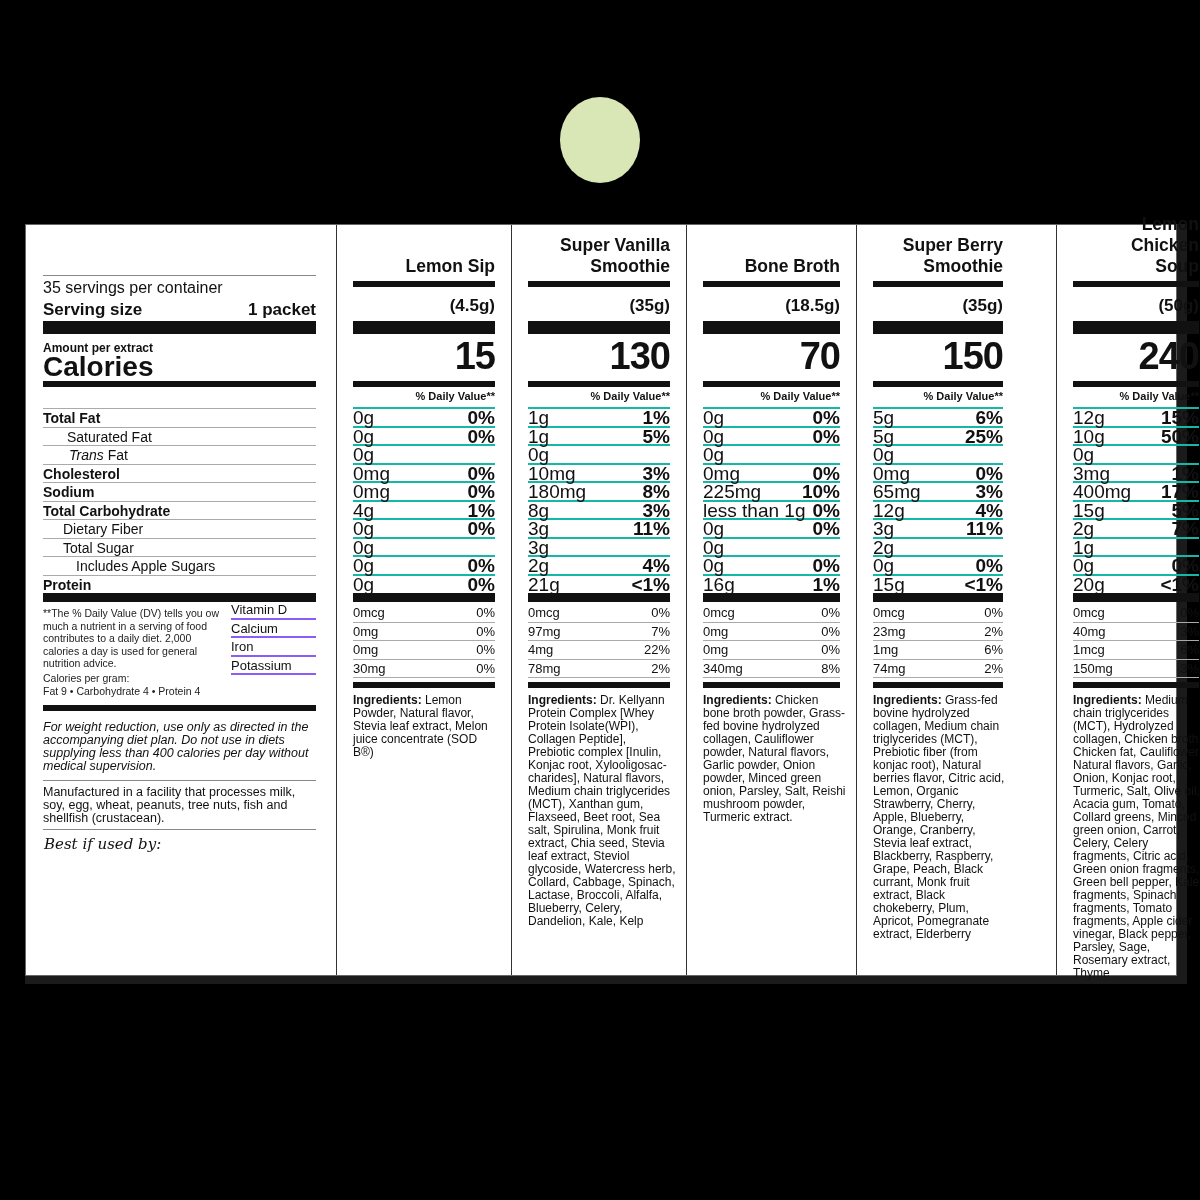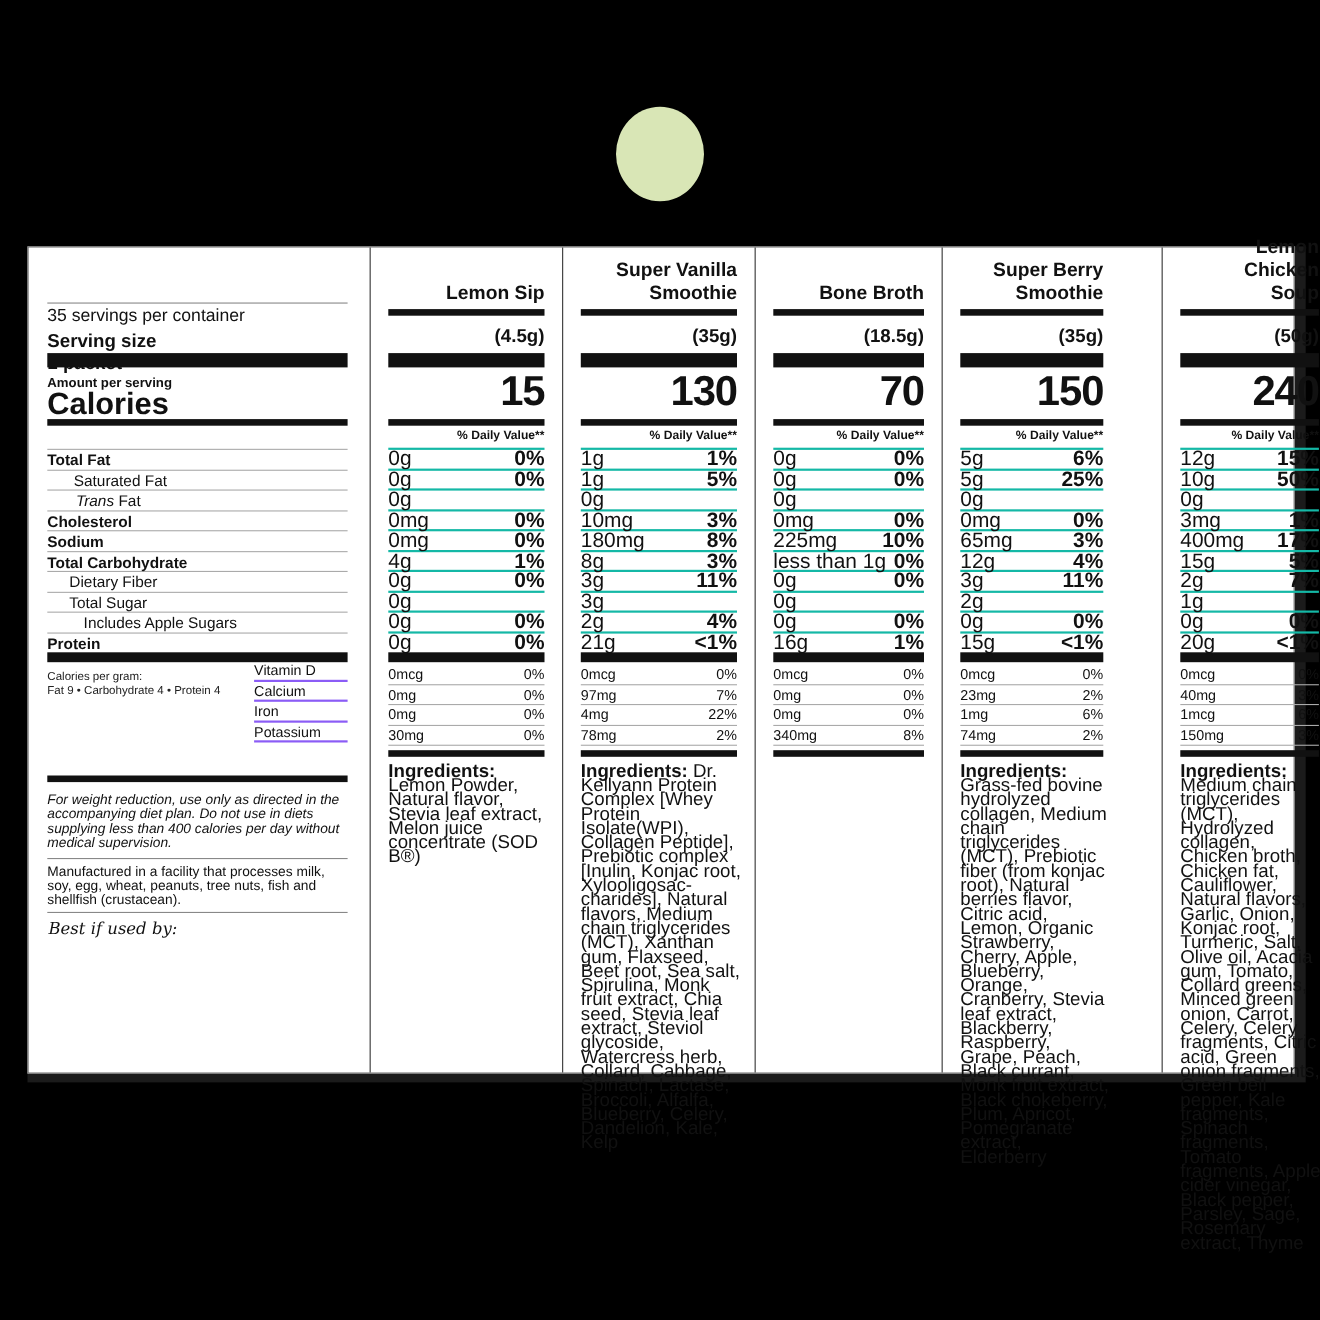--- a/index.html
+++ b/index.html
@@ -15,21 +15,21 @@
   .c1 { left:310px; width:175px; }
   .c2 { left:485px; width:175px;padding-left:20px; }
   .c3 { left:660px; width:170px; }
   .c4 { left:830px; width:163px; }
   .c5 { left:1030px; width:159px; }
 
   
   .nf-title { position:absolute; left:17px; top:10px; font-size:33px; font-weight:bold; letter-spacing:-0.5px; }
   .rule-thin { position:absolute; left:17px; width:273px; height:1px; background:#888; }
   .servings { position:absolute; left:17px; top:54px; font-size:16px; }
-  .ssize { position:absolute; left:17px; top:75px; width:273px; font-size:17px; font-weight:bold; display:flex; justify-content:space-between;flex-direction:column; }
+  .ssize { position:absolute; left:17px; top:75px; width:273px; font-size:17px; font-weight:bold; display:flex; justify-content:space-between; }
   .bar { position:absolute; background:#111; }
   .amt { position:absolute; left:17px; top:116px; font-size:12px; font-weight:bold; }
   .cal-lbl { position:absolute; left:17px; top:126px; font-size:28px; font-weight:bold; }
   .nut-list { position:absolute; left:17px; top:183px; width:273px; }
   .nut-row { height:18.5px; line-height:18.5px; font-size:14px; border-top:1px solid #aaa; box-sizing:border-box; white-space:nowrap; }
   .nut-row.b { font-weight:bold; }
   .dv-note { position:absolute; left:17px; top:382px; width:185px; font-size:10.5px; line-height:12.6px; color:#222; }
   .vit-list { position:absolute; left:205px; top:376px; width:85px; }
   .vit-row { height:18.5px; line-height:18.5px; font-size:13px; border-bottom:2px solid #8b5cf6; box-sizing:border-box; }
   .weight { position:absolute; left:17px; top:496px; width:275px; font-size:12.5px; line-height:13px; font-style:italic; }
@@ -45,58 +45,59 @@
   .pcal { position:absolute; right:0; top:110px; font-size:38px; font-weight:bold; letter-spacing:-1px; }
   .pbar3 { position:absolute; left:0; right:0; top:156px; height:6px; background:#111; }
   .pdv { position:absolute; right:0; top:165px; font-size:11px; font-weight:bold; }
   .plist { position:absolute; left:0; right:0; top:182px; }
   .prow { height:18.5px; line-height:18.5px; font-size:19px; border-top:2px solid #14b8a6; box-sizing:border-box; display:flex; justify-content:space-between; white-space:nowrap;text-align:center; }
   .prow .pct { font-weight:bold; }
   .pbar4 { position:absolute; left:0; right:0; top:368px; height:9px; background:#111; }
   .vlist { position:absolute; left:0; right:0; top:379px; }
   .vrow { height:18.5px; line-height:18.5px; font-size:13px; border-bottom:1px solid #aaa; box-sizing:border-box; display:flex; justify-content:space-between; }
   .pbar5 { position:absolute; left:0; right:0; top:457px; height:6px; background:#111; }
-  .ingr { position:absolute; left:0; right:-6px; top:469px; font-size:17px; line-height:13px; }
+  .ingr { position:absolute; left:0; right:-6px; top:469px; font-size:12px; line-height:13px; }
   .ingr b { font-weight:bold; }
 </style>
 </head>
 <body>
 
 <div class="dot" style="background: rgb(217, 230, 182);"></div>
 <div class="shadow"></div>
 
 <div class="panel">
 
   <div class="col c0">
     <div class="rule-thin" style="top:50px"></div>
     <div class="servings">35 servings per container</div>
     <div class="ssize">
       <span>Serving size</span>
       <span>1 packet</span>
     </div>
     <div class="bar" style="left:17px;top:96px;width:273px;height:13px"></div>
-    <div class="amt">Amount per serving</div>
+    <div class="amt">Amount per extract</div>
     <div class="cal-lbl">Calories</div>
     <div class="bar" style="left:17px;top:156px;width:273px;height:6px"></div>
 
     <div class="nut-list">
       <div class="nut-row b">Total Fat</div>
       <div class="nut-row" style="padding-left:24px">Saturated Fat</div>
       <div class="nut-row" style="padding-left:26px"><i>Trans</i><span> Fat</span></div>
       <div class="nut-row b">Cholesterol</div>
       <div class="nut-row b">Sodium</div>
       <div class="nut-row b">Total Carbohydrate</div>
       <div class="nut-row" style="padding-left:20px">Dietary Fiber</div>
       <div class="nut-row" style="padding-left:20px">Total Sugar</div>
       <div class="nut-row" style="padding-left:33px">Includes Apple Sugars</div>
       <div class="nut-row b">Protein</div>
     </div>
     <div class="bar" style="left:17px;top:368px;width:273px;height:9px"></div>
 
     <div class="dv-note">
+      <div>**The % Daily Value (DV) tells you ow much a nutrient in a serving of food contributes to a daily diet. 2,000 calories a day is used for general nutrition advice.</div>
       <div style="margin-top:2px">Calories per gram:</div>
       <div>Fat 9 • Carbohydrate 4 • Protein 4</div>
     </div>
     <div class="vit-list">
       <div class="vit-row">Vitamin D</div>
       <div class="vit-row">Calcium</div>
       <div class="vit-row">Iron</div>
       <div class="vit-row">Potassium</div>
     </div>
     <div class="bar" style="left:17px;top:480px;width:273px;height:6px"></div>
@@ -320,20 +321,21 @@
           <div class="vrow">
             <span>0mg</span>
             <span>0%</span>
           </div>
           <div class="vrow">
             <span>340mg</span>
             <span>8%</span>
           </div>
         </div>
         <div class="pbar5"></div>
+        <div class="ingr"><b>Ingredients:</b> <span>Chicken bone broth powder, Grass-fed bovine hydrolyzed collagen, Cauliflower powder, Natural flavors, Garlic powder, Onion powder, Minced green onion, Parsley, Salt, Reishi mushroom powder, Turmeric extract.</span></div>
       </div>
     </div>
   <div class="col c4">
       <div class="pc">
         <div class="pname">Super Berry
 Smoothie</div>
         <div class="pbar1"></div>
         <div class="psize">(35g)</div>
         <div class="pbar2"></div>
         <div class="pcal">150</div>

